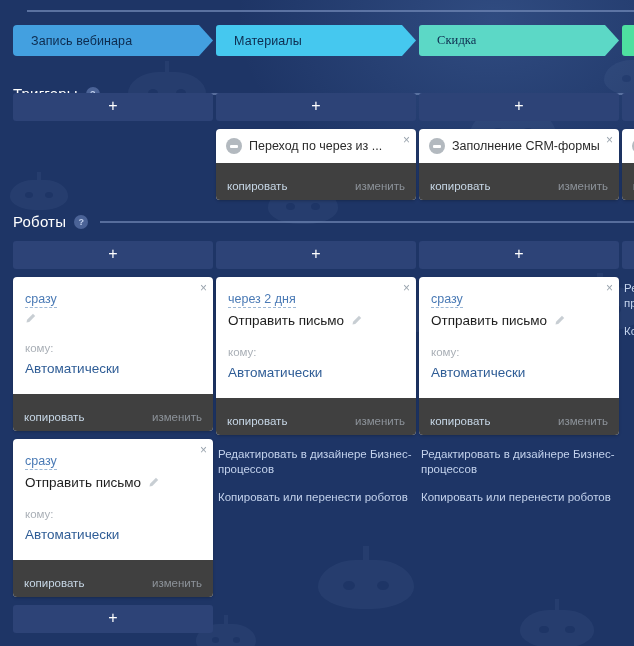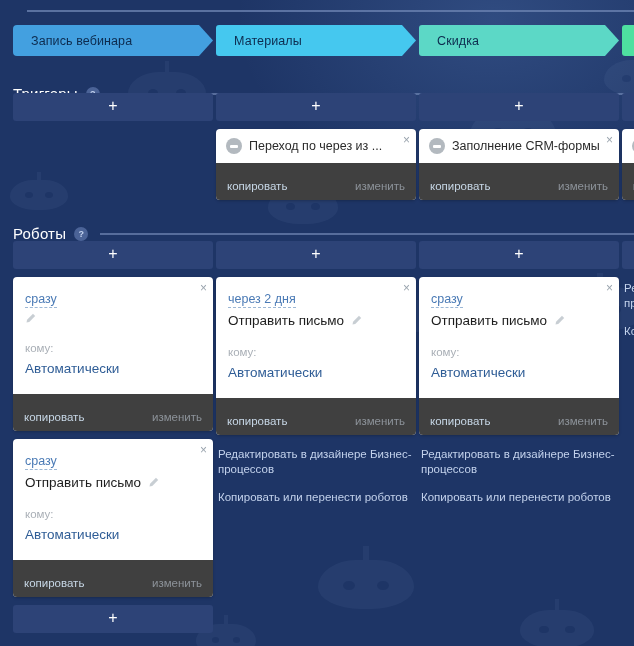--- a/index.html
+++ b/index.html
@@ -364,21 +364,21 @@
 
   <div class="top-rule"></div>
 
   <div class="stage-bar" id="stage-bar">
       <div class="stage" style="background: rgb(67, 160, 224);">
         <span>Запись вебинара</span>
       </div>
       <div class="stage" style="background: rgb(69, 200, 239);">
         <span>Материалы</span>
       </div>
-      <div class="stage" style="background: rgb(92, 216, 198);">
+      <div class="stage" style="background: rgb(92, 216, 198); font-family: Liberation Serif, serif;">
         <span>Скидка</span>
       </div>
       <div class="stage" style="background: rgb(78, 224, 160);">
         <span></span>
       </div>
     </div>
 
   <div class="section-head" style="top:85px;justify-content:space-between;">
     <span class="section-title">Триггеры</span>
     <span class="help-icon">?</span>
@@ -424,21 +424,21 @@
             <span class="t-icon"></span>
             <span class="t-title"></span>
           </div>
           <div class="card-foot">
             <span class="foot-copy">копировать</span>
           </div>
         </div>
       </div>
     </div>
 
-  <div class="section-head" style="top:225px;">
+  <div class="section-head" style="top:213px;">
     <span class="section-title">Роботы</span>
     <span class="help-icon">?</span>
     <span class="section-rule"></span>
   </div>
 
   <div class="columns" id="robot-columns" style="top:241px;">
       <div class="col">
         <div class="add-btn">+</div>
         <div class="robot-card">
           <span class="close-x">×</span>

